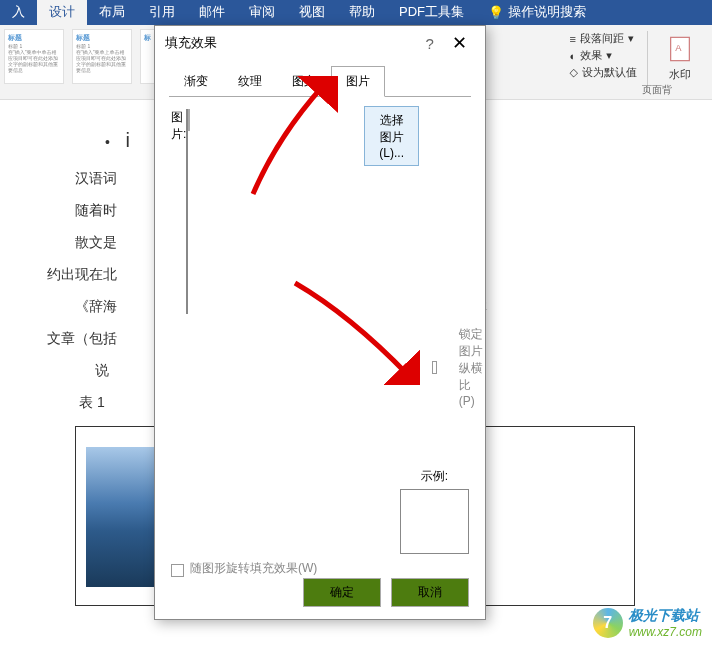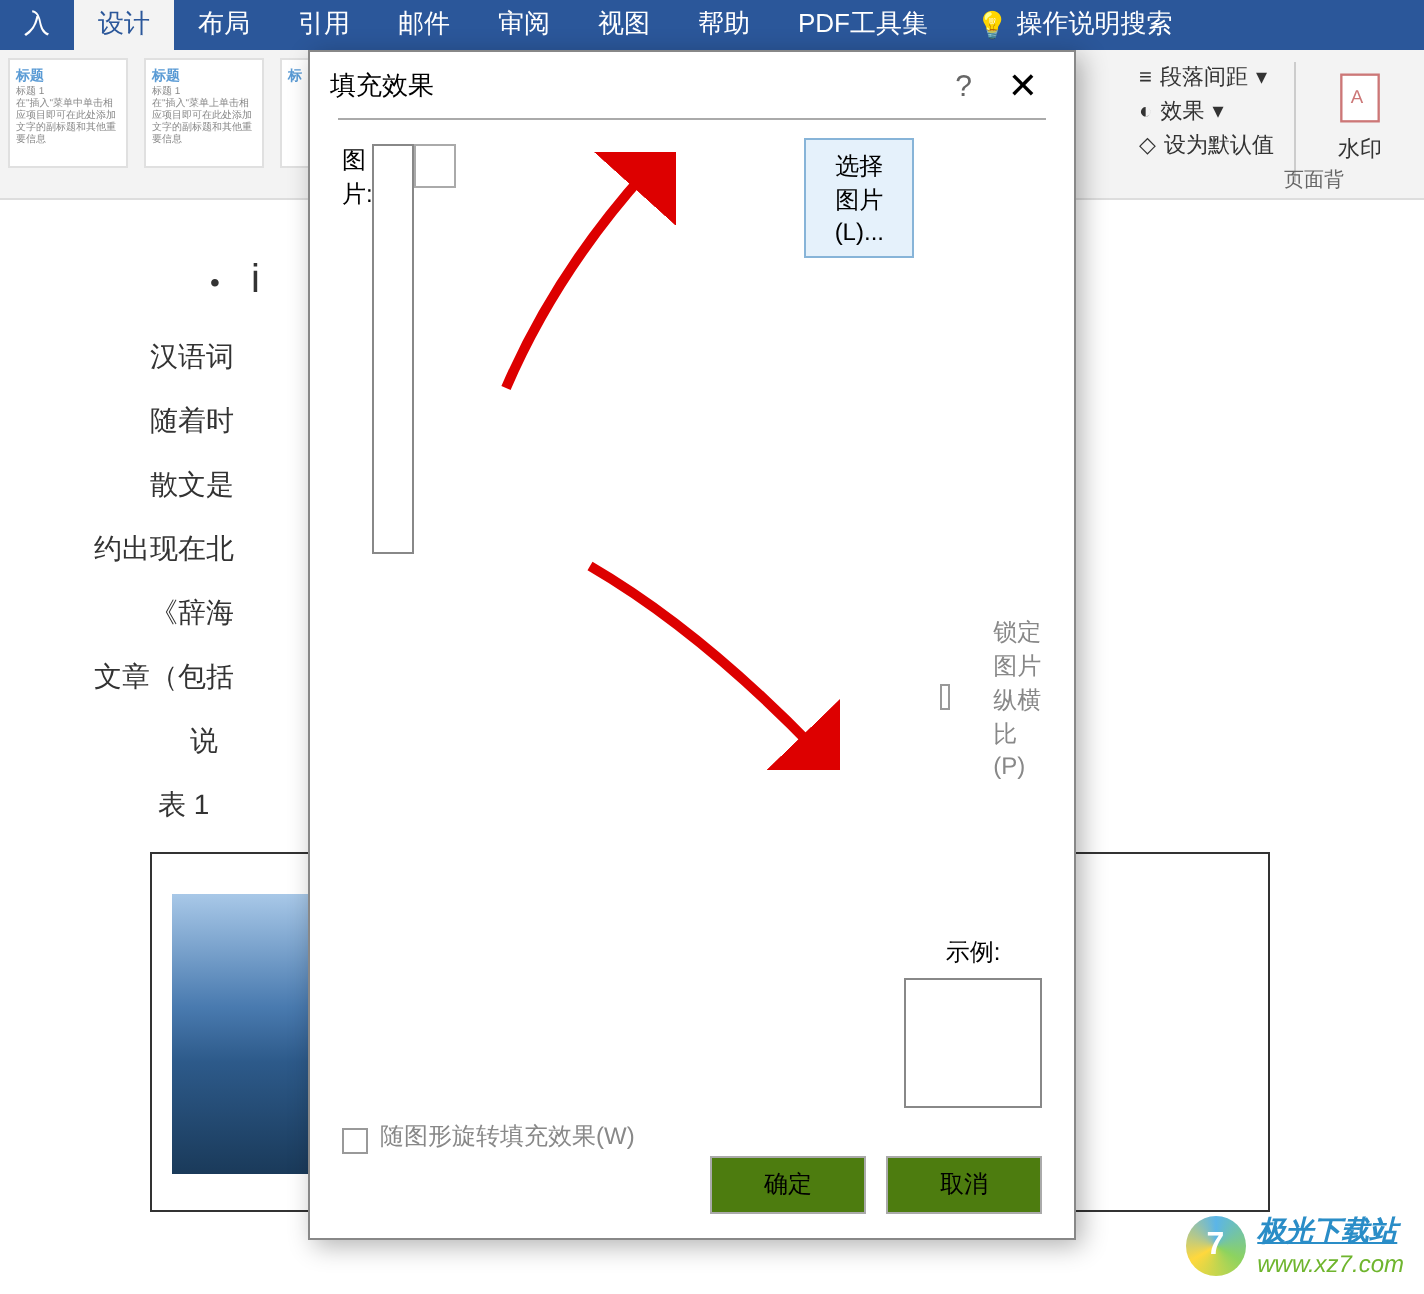--- a/index.html
+++ b/index.html
@@ -19,21 +19,21 @@
     .ribbon-right-col { display: flex; flex-direction: column; gap: 2px; font-size: 11px; }
     .ribbon-right-col span { display: flex; align-items: center; gap: 4px; }
     .big-icon { display: flex; flex-direction: column; align-items: center; gap: 4px; padding: 4px 8px; font-size: 11px; }
     .big-icon svg, .big-icon .ph { width: 28px; height: 28px; }
     
     .doc-area { position: absolute; left: 0; top: 100px; width: 712px; background: #fff; padding: 20px 75px; font-size: 14px; line-height: 2; color: #333; }
     .doc-area p { margin-bottom: 4px; }
     .doc-table { border: 1px solid #333; margin-top: 10px; width: 560px; height: 180px; display: flex; }
     .doc-image { width: 90px; height: 140px; margin: 20px 10px; background: linear-gradient(180deg, #a8c8e8 0%, #4a7bb0 40%, #2d5a8a 60%, #1a3a5a 100%); position: relative; }
     
-    .dialog { position: absolute; left: 154px; top: 25px; width: 384px; height: 595px; background: #fff; border: 1px solid #888; box-shadow: 3px 3px 12px rgba(0,0,0,0.3); z-index: 100; display: flex; flex-direction: column; }
+    .dialog { position: absolute; left: 154px; top: 25px; width: 332px; height: 595px; background: #fff; border: 1px solid #888; box-shadow: 3px 3px 12px rgba(0,0,0,0.3); z-index: 100; display: flex; flex-direction: column; }
     .dlg-title { display: flex; align-items: center; padding: 6px 10px; font-size: 13px; }
     .dlg-title-text { flex: 1; }
     .dlg-help { padding: 0 10px; font-size: 15px; color: #666; cursor: pointer; }
     .dlg-close { padding: 0 8px; font-size: 18px; cursor: pointer; }
     
     .dlg-tabs { display: flex; padding: 0 14px; margin-top: 6px; }
     .dlg-tab { padding: 6px 14px; font-size: 12px; cursor: pointer; border: 1px solid transparent; }
     .dlg-tab.active { border: 1px solid #aaa; border-bottom: 1px solid #fff; background: #fff; position: relative; z-index: 2; }
     .dlg-tab-underline { border-bottom: 1px solid #aaa; margin: -1px 14px 0 14px; }
     
@@ -54,21 +54,21 @@
     .dlg-buttons { position: absolute; bottom: 12px; right: 16px; display: flex; gap: 10px; }
     .dlg-btn { padding: 5px 26px; border: 1px solid #aaa; background: #4d7c0f; font-size: 12px; cursor: pointer; }
     
     .arrow { position: absolute; z-index: 200; pointer-events: none; }
     .arrow1 { left: 228px; top: 76px; width: 110px; height: 120px; }
     .arrow2 { left: 280px; top: 275px; width: 140px; height: 110px; }
     
     .watermark { position: absolute; right: 10px; bottom: 8px; z-index: 300; display: flex; align-items: center; gap: 6px; }
     .wm-logo { width: 30px; height: 30px; border-radius: 50%; background: conic-gradient(#5bb5e8, #8dd35f, #ffd83d, #5bb5e8); display: flex; align-items: center; justify-content: center; color: #fff; font-weight: bold; font-size: 16px; }
     .wm-text { display: flex; flex-direction: column; font-size: 14px; font-style: italic; }
-    .wm-cn { color: #2a8dc7; font-weight: bold; text-decoration: underline; }
+    .wm-cn { color: #2a8dc7; font-weight: bold; }
     .wm-url { color: #6fb52e; font-size: 12px; }
   </style>
 </head>
 <body>
 
 <div class="ribbon-bar">
   <div class="ribbon-tab">入</div>
   <div class="ribbon-tab active">设计</div>
   <div class="ribbon-tab">布局</div>
   <div class="ribbon-tab">引用</div>
@@ -144,20 +144,26 @@
   </div>
 </div>
 
 <div class="dialog">
   <div class="dlg-title">
     <span class="dlg-title-text">填充效果</span>
     <span class="dlg-help">?</span>
     <span class="dlg-close">✕</span>
   </div>
 
+  <div class="dlg-tabs">
+    <div class="dlg-tab">渐变</div>
+    <div class="dlg-tab">纹理</div>
+    <div class="dlg-tab">图案</div>
+    <div class="dlg-tab active">图片</div>
+  </div>
   <div class="dlg-tab-underline"></div>
 
   <div class="dlg-body">
     <div class="lbl">图片:</div>
     <div class="preview-box"></div>
     <div class="path-input"></div>
     <button class="select-btn">选择图片(L)...</button>
     <div class="chk-row">
       <div class="chk"></div>
       <span>锁定图片纵横比(P)</span>

